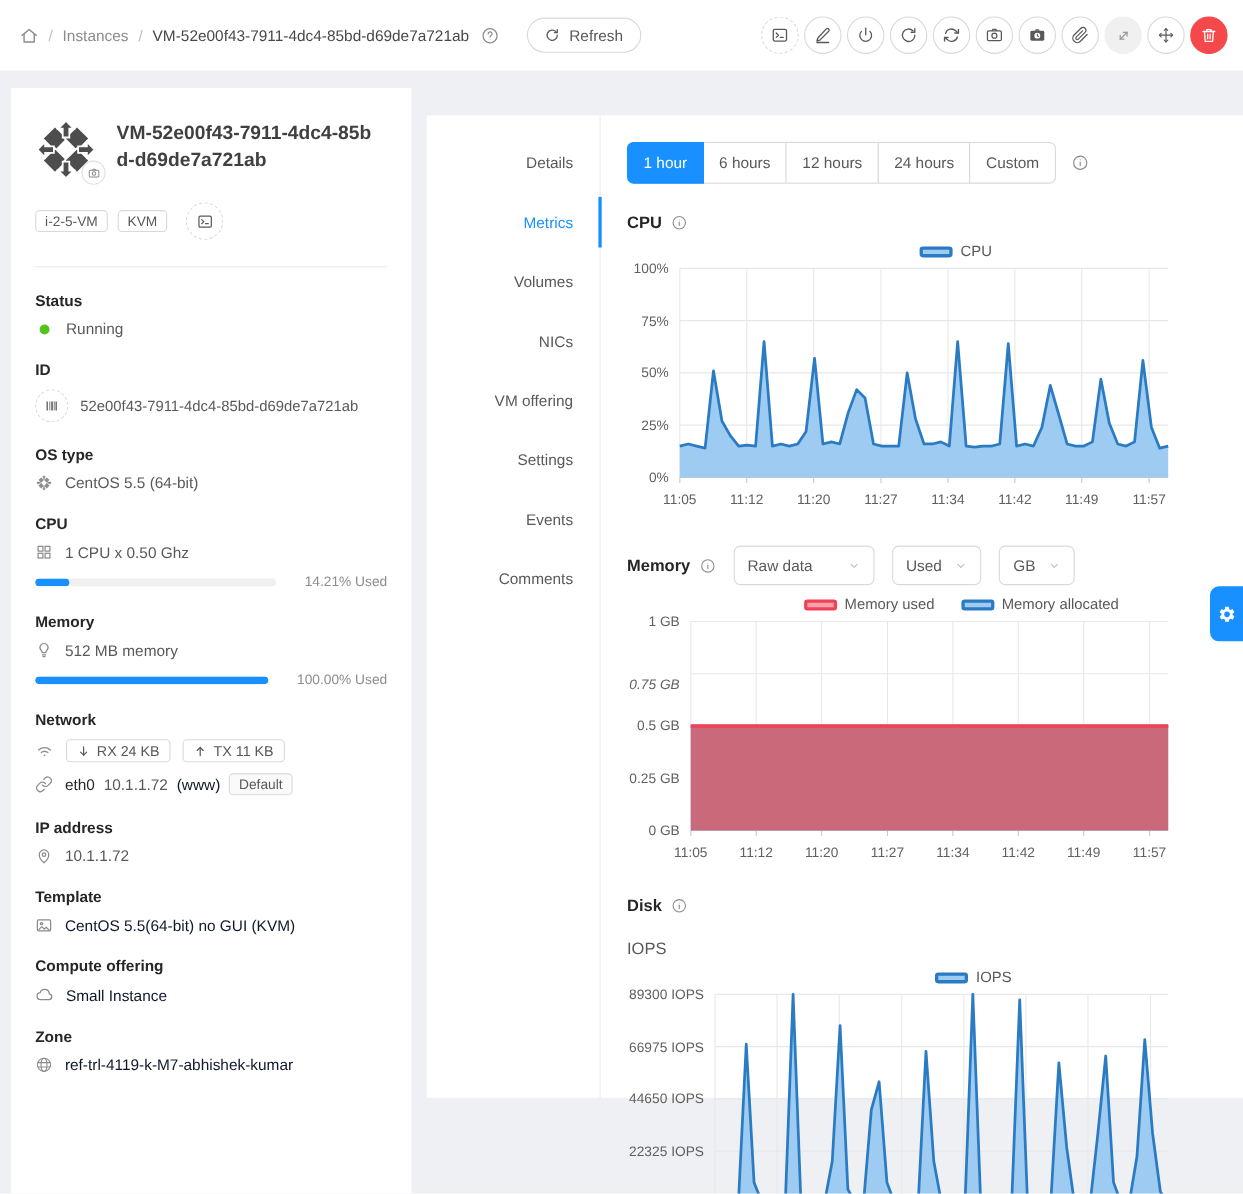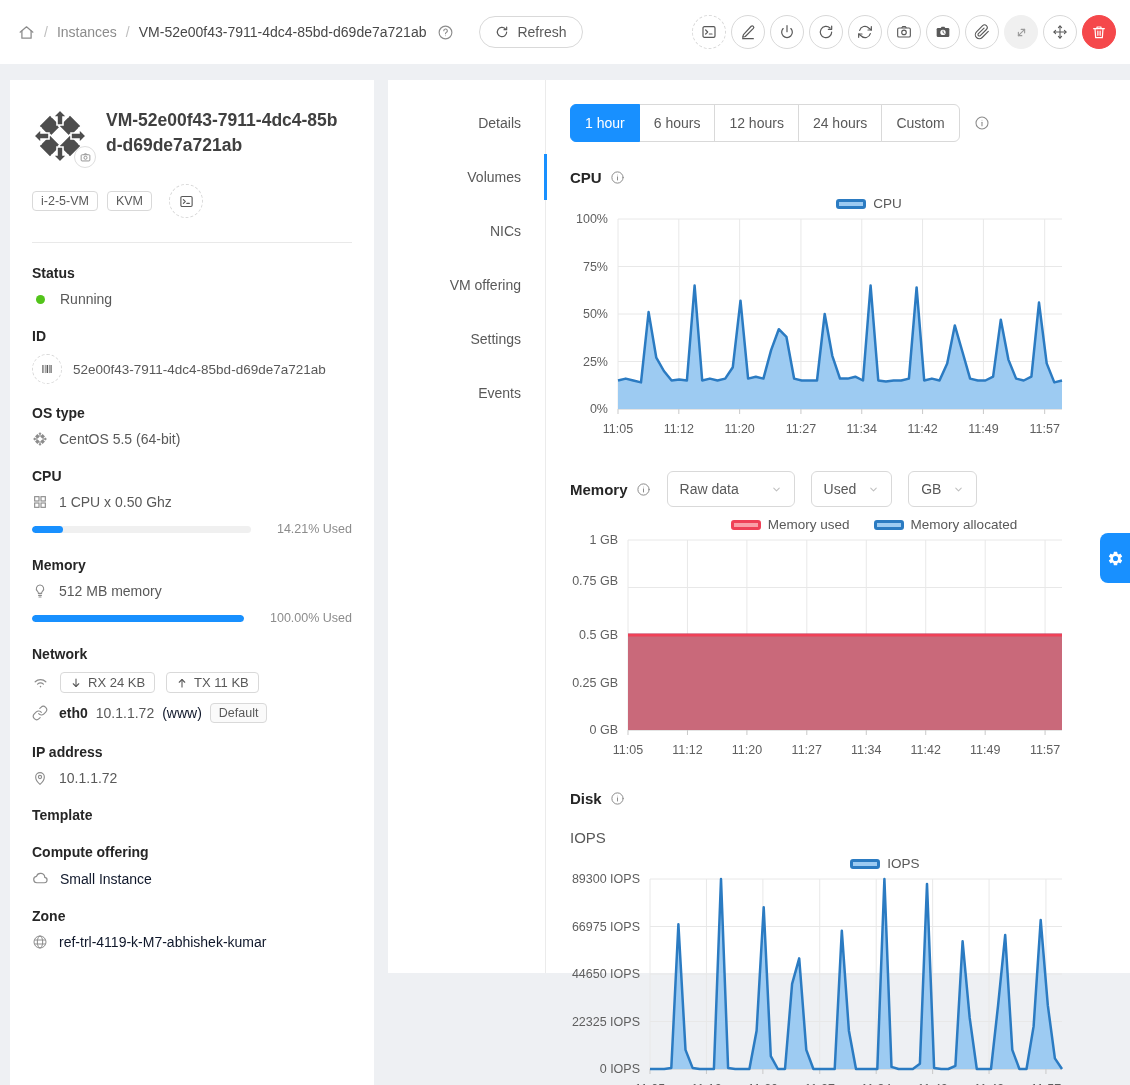--- a/index.html
+++ b/index.html
@@ -22,42 +22,42 @@
   .act { width:34px; height:34px; border-radius:50%; border:1px solid #d9d9d9; background:#fff; color:#595959;
     display:flex; align-items:center; justify-content:center; cursor:pointer; flex-shrink:0; }
   .act.dashed { border-style:dashed; }
   .act.disabled { background:#f0f0f0; border-color:#f0f0f0; color:#9b9b9b; }
   .act.danger { background:#f5484b; border-color:#f5484b; color:#fff; }
 
   
   .content { display:flex; gap:14px; padding:16px 0 0 10px; align-items:flex-start; }
   .card { background:#fff; }
   .card.left { width:364px; height:1005px; padding:28px 22px; flex-shrink:0; }
-  .card.right { flex:1; height:893px; display:flex; min-width:0; }
+  .card.right { flex:1; height:893px; display:flex; min-width:0;margin-top:25px; }
 
   
   .vm-head { display:flex; gap:16px; }
   .logo-wrap { position:relative; width:58px; flex-shrink:0; }
   .logo-badge { position:absolute; right:-6px; bottom:-4px; width:22px; height:22px; border-radius:50%;
     background:#fff; border:1px solid #dedede; color:#8c8c8c; display:flex; align-items:center; justify-content:center; }
   .vm-title { font-size:17.5px; color:#404040; line-height:1.4; word-break:break-all; width:240px; }
   .tag-row { display:flex; align-items:center; gap:9px; margin-top:20px; }
   .tag { border:1px solid #d9d9d9; border-radius:4px; background:#fff; padding:2px 8px; font-size:12.5px; color:#595959; white-space:nowrap; }
   .console-circle { width:34px; height:34px; border:1px dashed #d9d9d9; border-radius:50%; background:#fff;
     color:#595959; display:flex; align-items:center; justify-content:center; cursor:pointer; margin-left:8px; }
   .divider { border:none; border-top:1px solid #e9e9e9; margin:24px 0 22px; }
   .section { margin-bottom:21px; }
   .sec-label { font-size:14px; font-weight:bold; color:#262626; margin-bottom:10px; }
   .value-row { display:flex; align-items:center; gap:11px; font-size:14px; color:#595959; }
   .value-row + .value-row { margin-top:10px; }
   .vicon { color:#8c8c8c; display:flex; flex-shrink:0; }
   .dot { width:9px; height:9px; border-radius:50%; background:#52c41a; margin:0 4px; }
   .dash-circle { width:30px; height:30px; border:1px dashed #d9d9d9; border-radius:50%; display:flex; align-items:center; justify-content:center; color:#595959; }
   .link { color:#0f172a; text-decoration:none; cursor:pointer; }
-  .bold-dark { color:#262626; font-weight:bold; }
+  .bold-dark { color:#262626; font-weight:normal; }
   .progress-row { display:flex; align-items:center; gap:26px; margin-top:12px; }
   .progress { flex:1; height:7px; border-radius:4px; background:#f0f0f0; overflow:hidden; }
   .progress > div { height:100%; border-radius:4px; background:#1890ff; }
   .progress-text { font-size:12.5px; color:#8c8c8c; white-space:nowrap; }
   .net-tag { display:inline-flex; align-items:center; gap:6px; border:1px solid #d9d9d9; border-radius:4px;
     background:#fff; padding:2px 9px; font-size:13px; color:#595959; }
   .net-tag .vicon { color:#595959; }
 
   
   .tabs-col { width:158px; border-right:1px solid #ebebeb; padding-top:16px; position:relative; flex-shrink:0; }
@@ -394,20 +394,30 @@
               <path d="M12 21.5S5.5 16 5.5 10.5a6.5 6.5 0 0 1 13 0C18.5 16 12 21.5 12 21.5z"></path>
               <circle cx="12" cy="10.5" r="2.4"></circle>
             </svg>
         </span>
         <span>10.1.1.72</span>
       </div>
     </div>
 
     <div class="section">
       <div class="sec-label">Template</div>
+      <div class="value-row">
+        <span class="vicon">
+          <svg width="16" height="16" viewBox="0 0 24 24" fill="none" stroke="currentColor" stroke-width="1.7" stroke-linejoin="round">
+              <rect x="3" y="5" width="18" height="15" rx="1.5"></rect>
+              <circle cx="8.5" cy="10" r="1.5"></circle>
+              <path d="M4.5 18.5 9 14l3.5 3.5 2.5-2.5 4.5 4.5"></path>
+            </svg>
+        </span>
+        <a class="link">CentOS 5.5(64-bit) no GUI (KVM)</a>
+      </div>
     </div>
 
     <div class="section">
       <div class="sec-label">Compute offering</div>
       <div class="value-row">
         <span class="vicon">
           <svg width="17" height="17" viewBox="0 0 24 24" fill="none" stroke="currentColor" stroke-width="1.7" stroke-linejoin="round">
               <path d="M7 18h10.5a3.75 3.75 0 0 0 .55-7.46A6 6 0 0 0 6.33 9.04 4.5 4.5 0 0 0 7 18z"></path>
             </svg>
         </span>
@@ -428,25 +438,27 @@
             </svg>
         </span>
         <a class="link">ref-trl-4119-k-M7-abhishek-kumar</a>
       </div>
     </div>
   </aside>
 
   <main class="card right">
     <nav class="tabs-col">
       <div class="tab">Details</div>
+      <div class="tab active">Metrics</div>
       <div class="tab">Volumes</div>
       <div class="tab">NICs</div>
       <div class="tab">VM offering</div>
       <div class="tab">Settings</div>
       <div class="tab">Events</div>
+      <div class="tab">Comments</div>
       <div class="tab-indicator"></div>
     </nav>
 
     <section class="metrics-col">
       <div class="range-row">
         <div class="range-group">
           <button class="range-btn selected">1 hour</button>
           <button class="range-btn">6 hours</button>
           <button class="range-btn">12 hours</button>
           <button class="range-btn">24 hours</button>
@@ -569,21 +581,21 @@
             <span class="legend-item">
               <span class="legend-swatch" style="border-color: rgb(43, 123, 194); background: rgb(157, 203, 242);"></span>
               <span>Memory allocated</span>
             </span>
           </div>
           <div class="chart-row">
             <div class="ycol" style="width: 58px; height: 190px;">
               <span class="ylab" style="top: 190px;">0 GB</span>
               <span class="ylab" style="top: 142.5px;">0.25 GB</span>
               <span class="ylab" style="top: 95px;">0.5 GB</span>
-              <span class="ylab" style="top: 41px;">0.75 GB</span>
+              <span class="ylab" style="top: 57px; font-style: italic;">0.75 GB</span>
               <span class="ylab" style="top: 0px;">1 GB</span>
             </div>
             <svg width="434" height="196" style="overflow: visible;">
               <line x1="0" y1="0" x2="0" y2="190" stroke="#e8e8e8" stroke-width="1"></line>
               <line x1="0" y1="190" x2="0" y2="195" stroke="#c9c9c9" stroke-width="1"></line>
               <line x1="59.458000000000006" y1="0" x2="59.458000000000006" y2="190" stroke="#e8e8e8" stroke-width="1"></line>
               <line x1="59.458000000000006" y1="190" x2="59.458000000000006" y2="195" stroke="#c9c9c9" stroke-width="1"></line>
               <line x1="118.91600000000001" y1="0" x2="118.91600000000001" y2="190" stroke="#e8e8e8" stroke-width="1"></line>
               <line x1="118.91600000000001" y1="190" x2="118.91600000000001" y2="195" stroke="#c9c9c9" stroke-width="1"></line>
               <line x1="178.808" y1="0" x2="178.808" y2="190" stroke="#e8e8e8" stroke-width="1"></line>

